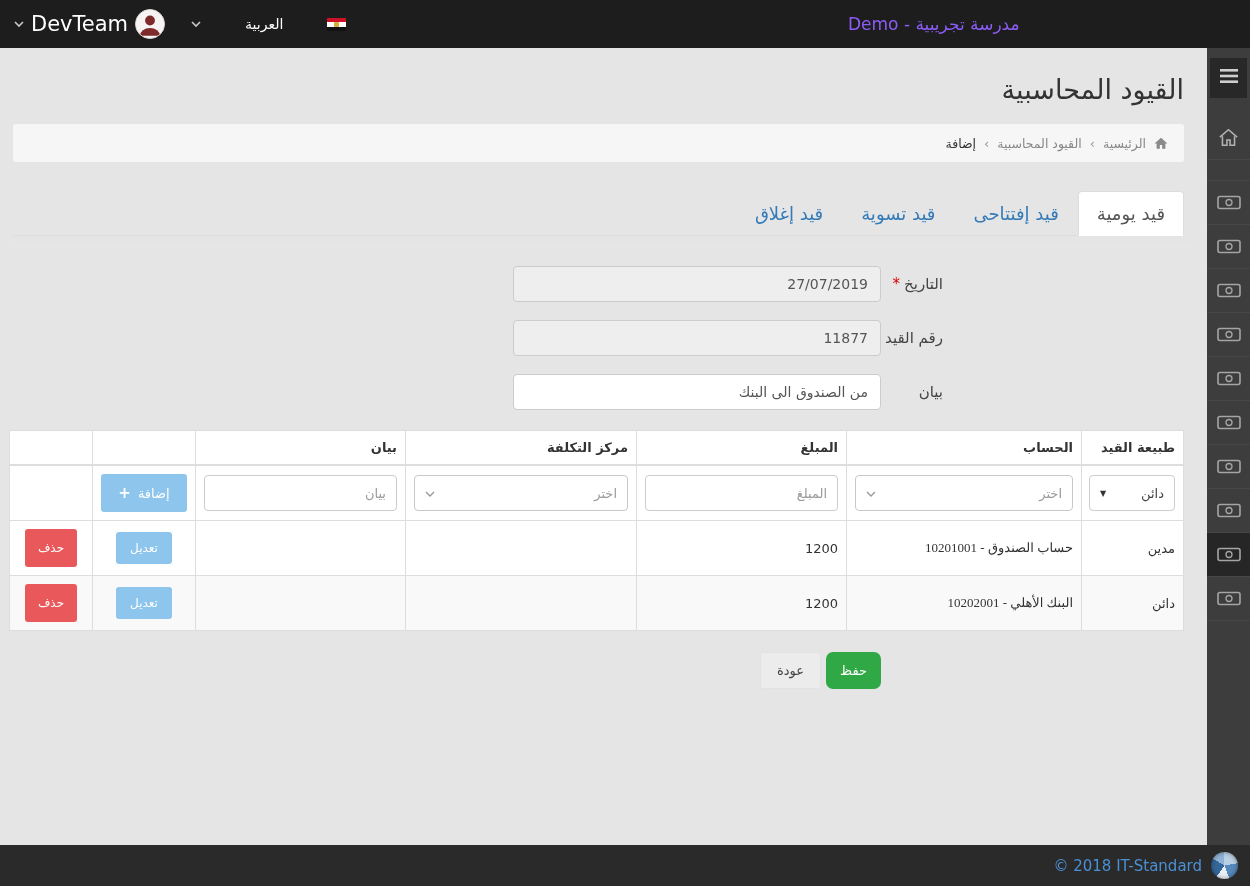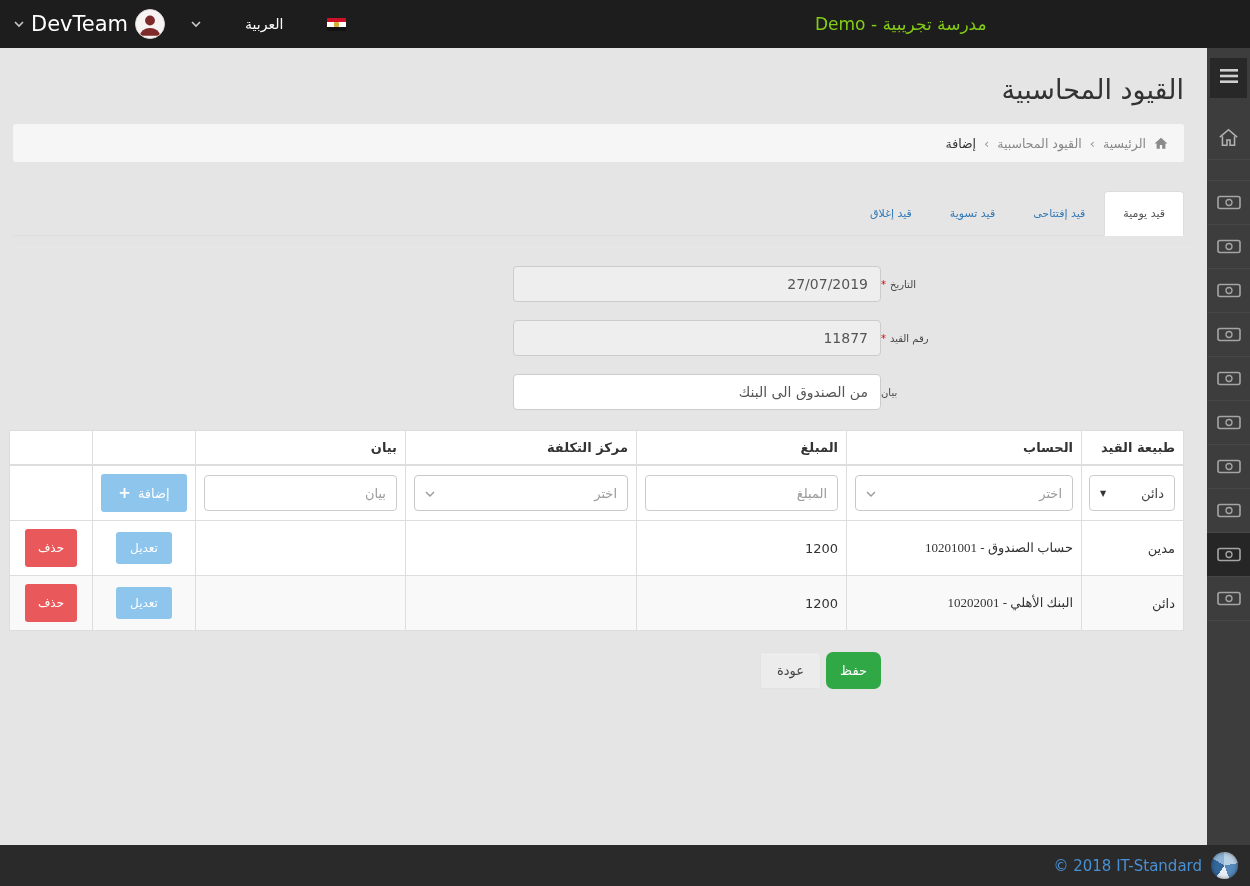--- a/index.html
+++ b/index.html
@@ -12,47 +12,47 @@
   .topbar-left { position:absolute; left:14px; top:0; height:48px; display:flex; align-items:center; }
   .tb-group { display:flex; align-items:center; gap:7px; cursor:pointer; }
   .tb-chevron { display:flex; align-items:center; }
   .tb-name { color:#fff; font-size:21px; }
   .avatar { width:30px; height:30px; border-radius:50%; overflow:hidden; border:1px solid #d8d0d0; background:#f7f3f3; display:flex; align-items:center; justify-content:center; }
   .lang-group { margin-left:26px;gap:44px; }
   .lang-label { color:#fff; font-size:14px; }
   .flag { width:19px; height:13px; border-radius:1px; position:relative;
     background:linear-gradient(#ce1126 0 33%, #ffffff 33% 66%, #121212 66% 100%); }
   .flag::after { content:""; position:absolute; left:7px; top:4px; width:5px; height:5px; background:#d4af37; border-radius:1px; }
-  .topbar-title { position:absolute; left:815px; top:0; line-height:48px; color:#84cc16; font-size:17px; direction:rtl; white-space:nowrap; }
+  .topbar-title { position:absolute; left:848px; top:0; line-height:48px; color:#8b5cf6; font-size:17px; direction:rtl; white-space:nowrap; }
 
   
   .sidebar { position:absolute; left:1207px; top:48px; width:43px; height:797px; background:#3d3d3d; }
   .menu-btn { margin:10px 3px 18px 3px; height:40px; background:#282828; display:flex; align-items:center; justify-content:center; cursor:pointer; }
   .side-item { height:44px; display:flex; align-items:center; justify-content:center; border-bottom:1px solid #474747; cursor:pointer; }
   .side-item.active { background:#262626; }
   .side-gap { height:21px; border-bottom:1px solid #474747; }
 
   
   .main { position:absolute; left:0; top:48px; width:1207px; height:797px; background:#e5e5e5; direction:rtl; font-size:13px; color:#333; overflow:hidden; }
   .page-title { margin:26px 23px 0 0; font-size:27px; font-weight:400; color:#333; text-align:right; line-height:32px; }
 
   .breadcrumb { margin:18px 23px 0 13px; height:38px; background:#f6f6f6; border-radius:3px; display:flex; align-items:center; padding:0 16px; gap:8px; font-size:12.5px; color:#888; }
   .crumb { color:#888; text-decoration:none; }
   .crumb.current { color:#333; }
   .crumb-sep { direction:ltr; unicode-bidi:bidi-override; color:#999; font-size:13px; }
   .crumb-sep::before { content:"\2039"; }
 
   .tabs { margin:29px 23px 0 13px; border-bottom:1px solid #ddd; display:flex; }
-  .tab { padding:12px 18px; font-size:11px; color:#337ab7; text-decoration:none; border:1px solid transparent; margin-bottom:-1px; line-height:19px; cursor:pointer; }
+  .tab { padding:12px 18px; font-size:18px; color:#337ab7; text-decoration:none; border:1px solid transparent; margin-bottom:-1px; line-height:19px; cursor:pointer; }
   .tab.active { background:#fff; color:#555; border:1px solid #ddd; border-bottom:1px solid #fff; border-radius:4px 4px 0 0; }
   .panel-line { margin:11px 13px 0 13px; border-top:1px solid #e7e7e7; }
 
   .form-area { margin-top:18px; }
   .form-row { display:flex; align-items:center; margin:0 264px 18px 0; }
-  .f-label { width:62px; text-align:left; white-space:nowrap; font-size:10px; color:#444; }
+  .f-label { width:62px; text-align:right; white-space:nowrap; font-size:15px; color:#444; }
   .req { color:#dd0000; margin-right:4px; }
   .f-input { width:368px; height:36px; border:1px solid #ccc; border-radius:4px; padding:0 12px; font-size:14px; color:#555; text-align:right; direction:rtl; background:#fff; outline:none; font-family:"DejaVu Sans", sans-serif; }
   .f-input.ro { background:#eee; }
 
   
   .grid-table { margin:20px 23px 0 13px; width:1174px; border-collapse:collapse; table-layout:fixed; background:#fff; }
   .grid-table th, .grid-table td { border:1px solid #ddd; text-align:right; padding:8px; font-size:13px; color:#333; vertical-align:middle; }
   .grid-table th { border-bottom-width:2px; font-weight:bold; padding:9px 8px; }
   .grid-table tr.row-b td { background:#f9f9f9; }
   .grid-table td.c-center { text-align:center; }

